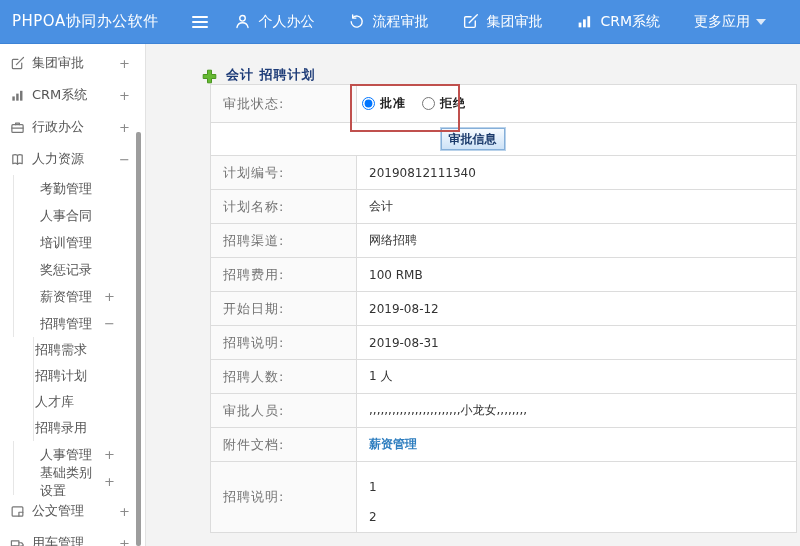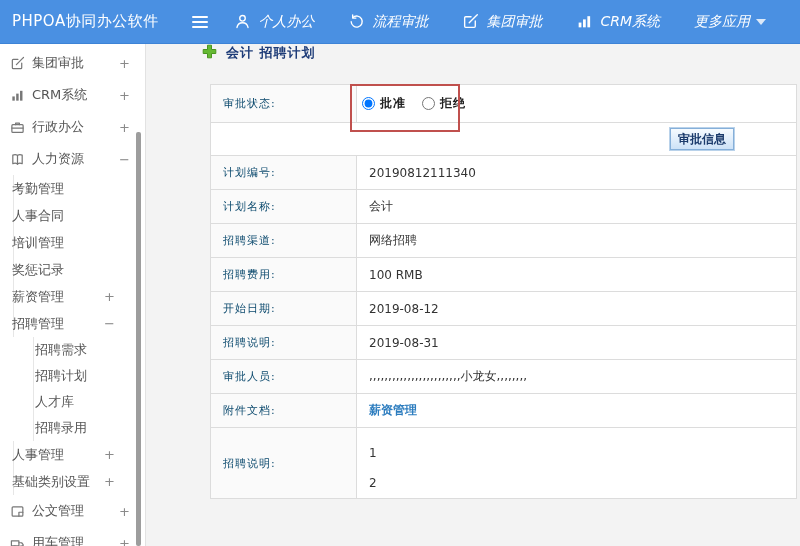--- a/index.html
+++ b/index.html
@@ -5,72 +5,72 @@
   * { margin:0; padding:0; box-sizing:border-box; }
   html,body { width:800px; height:546px; overflow:hidden;
     font-family:"DejaVu Sans","Liberation Sans",sans-serif; background:#fff; }
 
   
   .topbar { height:44px; background:#4a90e2; display:flex; align-items:center;
     color:#fff; border-bottom:1px solid #3d83d6; }
   .logo { margin-left:12px; font-size:15px; font-weight:normal; letter-spacing:.5px; width:180px; }
   .hamburger { margin-left:14px; width:18px; cursor:pointer; }
   .hamburger div { height:2px; background:#fff; margin:3px 0; border-radius:1px; }
-  .topnav { display:flex; align-items:flex-start; margin-left:26px;font-style:italic; }
+  .topnav { display:flex; align-items:flex-start; margin-left:26px; }
   .nav-item { display:flex; align-items:center; margin-right:34px; font-size:14px;
     color:#fff; cursor:pointer; white-space:nowrap; }
   .nav-item .icn { width:17px; height:17px; margin-right:7px; display:inline-flex; color:#fff; }
   .nav-item .icn svg { width:100%; height:100%; }
   .caret { width:0; height:0; border-left:5px solid transparent; border-right:5px solid transparent;
     border-top:6px solid #dce9f8; margin-left:6px; }
 
   
   .layout { display:flex; height:502px; }
 
   
   .sidebar { position:relative; width:146px; background:#fff; border-right:1px solid #e2e2e2;
     overflow:hidden; padding-top:3px; }
   .side-item { display:flex; align-items:center; font-size:13px; color:#555; cursor:pointer; }
   .side-item.lv0 { height:32px; padding-left:10px; }
   .side-item.lv0 .icn { width:15px; height:15px; margin-right:7px; color:#777; flex:none; }
   .side-item.lv0 .icn svg { width:100%; height:100%; }
-  .side-item.lv1 { height:27px; padding-left:12px;
+  .side-item.lv1 { height:27px; padding-left:40px;
     background-image:linear-gradient(#e6e6e6,#e6e6e6); background-size:1px 100%;
     background-repeat:no-repeat; background-position:13px 0; }
   .side-item.lv2 { height:26px; padding-left:35px;
     background-image:linear-gradient(#e6e6e6,#e6e6e6); background-size:1px 100%;
     background-repeat:no-repeat; background-position:33px 0; }
   .toggle { margin-left:auto; color:#8a8a8a; font-size:13px; }
   .side-item.lv0 .toggle { margin-right:15px; }
   .side-item.lv1 .toggle { margin-right:30px; }
   .side-scrollbar { position:absolute; left:136px; top:88px; bottom:0; width:5px;
     background:#9d9d9d; border-radius:2px; cursor:pointer; }
 
   
   .main { position:relative; flex:1; background:#f3f3f3; }
-  .title-row { height:40px; display:flex; align-items:flex-start; padding-left:56px; }
+  .title-row { height:40px; display:flex; align-items:flex-end; padding-left:56px; }
   .plus-icn { width:15px; height:15px; margin-right:9px; }
   .page-title { font-size:13px; font-weight:bold; color:#1e3c78; letter-spacing:1px; }
 
   .panel { position:absolute; left:64px; top:40px; width:587px; background:#fff;
     border:1px solid #dcdcdc; }
   .row { display:flex; border-bottom:1px solid #dcdcdc; }
   .row:last-child { border-bottom:none;justify-content:center; }
   .cell-label { width:146px; flex:none; background:#fafafa; border-right:1px solid #dcdcdc;
-    display:flex; align-items:center; padding-left:12px; font-size:11px; color:#0c4a6e;
+    display:flex; align-items:center; padding-left:12px; font-size:13px; color:#737373;
     letter-spacing:1px; }
   .cell-value { flex:1; display:flex; align-items:center; padding-left:12px;
     font-size:12px; color:#333; }
   .row.std { height:34px;justify-content:flex-end; }
   .row.status { height:38px; }
   .row.tall { height:70px; }
   .row.tall .cell-value { display:block; padding-top:10px; line-height:30px; }
   .row.btnrow { height:33px; }
   .row.btnrow .cell-full { flex:1; display:flex; align-items:center;
-    justify-content:flex-end; padding-right:62px; }
+    justify-content:center; padding-right:62px; }
   .approve-btn { width:64px; height:22px; font-size:12px; font-weight:bold; color:#1a3a6b;
     background:linear-gradient(#f6fbff,#cde2f7); border:1px solid #85afd9;
     box-shadow:0 0 0 1px #b9d2ea; cursor:pointer;
     font-family:"DejaVu Sans","Liberation Sans",sans-serif; }
   .radio-group { display:flex; align-items:center; padding-left:5px; }
   .radio-group input { width:13px; height:13px; margin-right:5px; cursor:pointer; }
   .radio-group label { font-size:12px; font-weight:bold; color:#222; margin-right:16px;
     letter-spacing:1px; cursor:pointer; }
   .link { color:#2d7dbf; font-weight:bold; text-decoration:none; cursor:pointer; }
   .red-box { position:absolute; left:204px; top:40px; width:110px; height:48px;
@@ -274,20 +274,24 @@
           </div>
           <div class="row std">
             <div class="cell-label">开始日期:</div>
             <div class="cell-value">2019-08-12</div>
           </div>
           <div class="row std">
             <div class="cell-label">招聘说明:</div>
             <div class="cell-value">2019-08-31</div>
           </div>
           <div class="row std">
+            <div class="cell-label">招聘人数:</div>
+            <div class="cell-value">1 人</div>
+          </div>
+          <div class="row std">
             <div class="cell-label">审批人员:</div>
             <div class="cell-value">,,,,,,,,,,,,,,,,,,,,,,,,小龙女,,,,,,,,</div>
           </div>
           <div class="row std">
             <div class="cell-label">附件文档:</div>
             <div class="cell-value">
               <a class="link" href="#">薪资管理</a>
             </div>
           </div>
           <div class="row tall">

